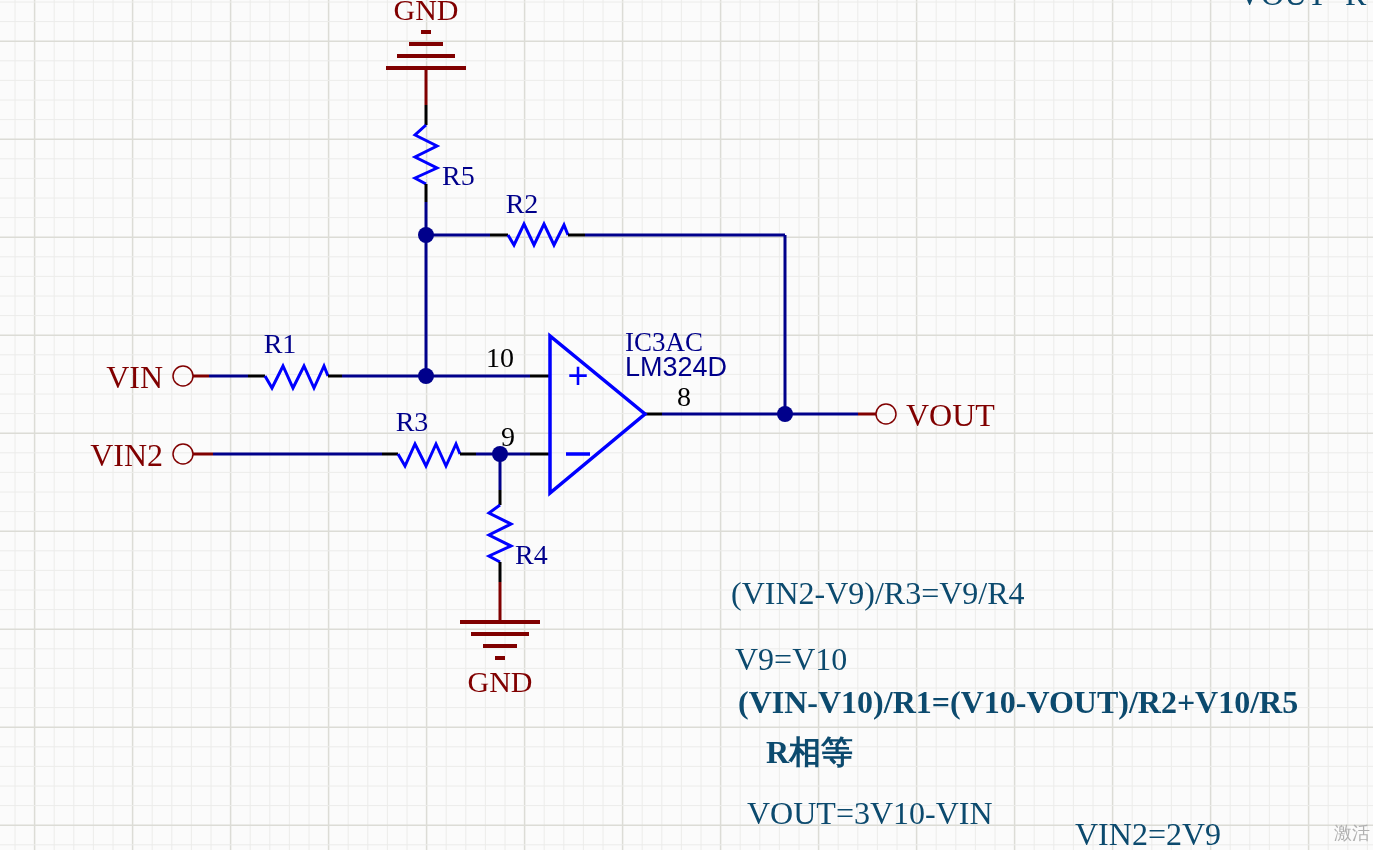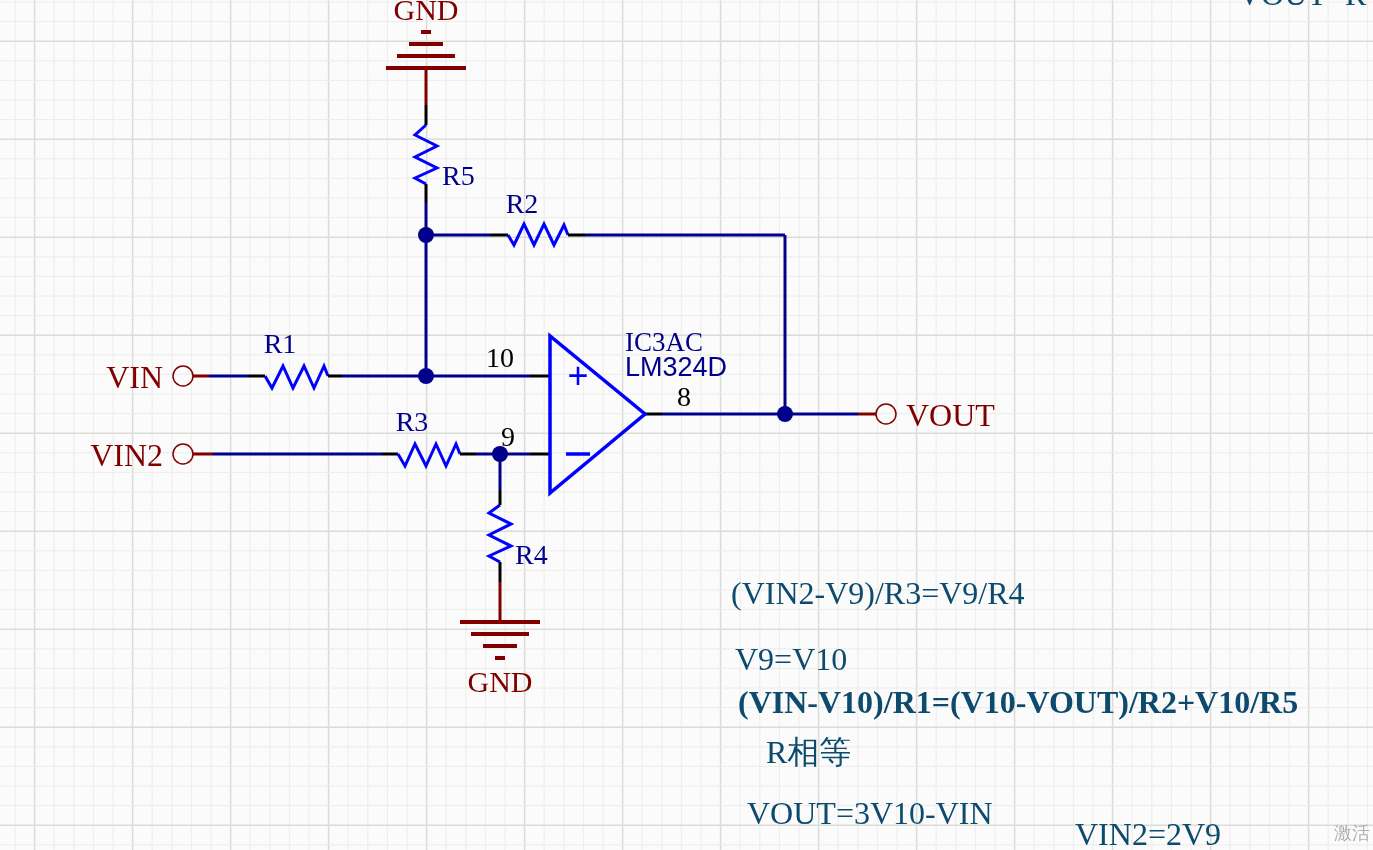--- a/index.html
+++ b/index.html
@@ -232,17 +232,17 @@
     <line x1="858" y1="414" x2="876" y2="414" stroke="#800000" stroke-width="3"></line>
     <circle cx="886" cy="414" r="10" fill="none" stroke="#800000" stroke-width="1.5"></circle>
     <text class="serif" x="906" y="426" font-size="32" fill="#800000">VOUT</text>
   </g>
 </svg>
 
 <div class="note" style="left:1238px;top:-22px;">VOUT=R</div>
 <div class="note" style="left:731px;top:577px;">(VIN2-V9)/R3=V9/R4</div>
 <div class="note" style="left:735px;top:634px;margin-top:9px;">V9=V10</div>
 <div class="note" style="left:738px;top:686px;font-weight:bold;">(VIN-V10)/R1=(V10-VOUT)/R2+V10/R5</div>
-<div class="note" style="left:766px;top:736px;">R相等</div>
+<div class="note" style="left:766px;top:736px;font-weight:bold;">R相等</div>
 <div class="note" style="left:747px;top:797px;">VOUT=3V10-VIN</div>
 <div class="note" style="left:1075px;top:818px;">VIN2=2V9</div>
 
 <div class="wm" style="left:1334px;top:821px;">激活</div>
 
 </body></html>

